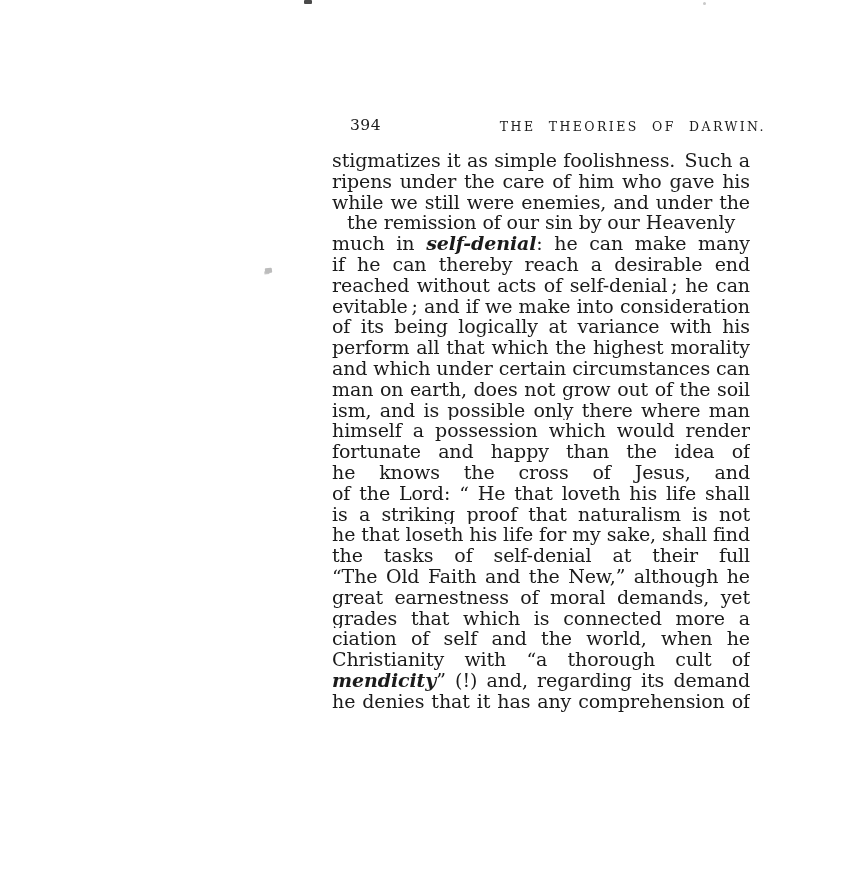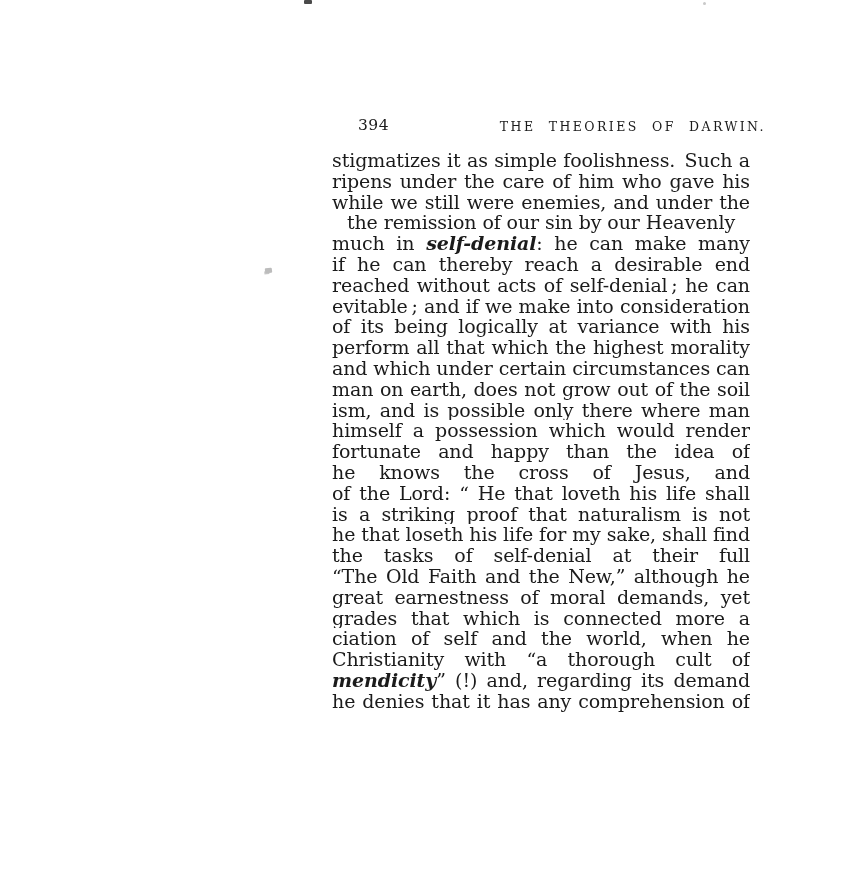--- a/index.html
+++ b/index.html
@@ -48,21 +48,21 @@
   
   .pagehead {
     position: absolute;
     left: 348px;
     top: 116px;
     width: 418px;
     height: 20px;
   }
   .page-number {
     position: absolute;
-    left: 10px; top: 0;
+    left: 2px; top: 0;
     font-size: 15.5px;
     letter-spacing: 0.5px;
   }
   .running-head {
     display: block;
     text-align: right;
     font-size: 12.5px;
     letter-spacing: 2.4px;
     word-spacing: 7px;
     padding-top: 3px;

